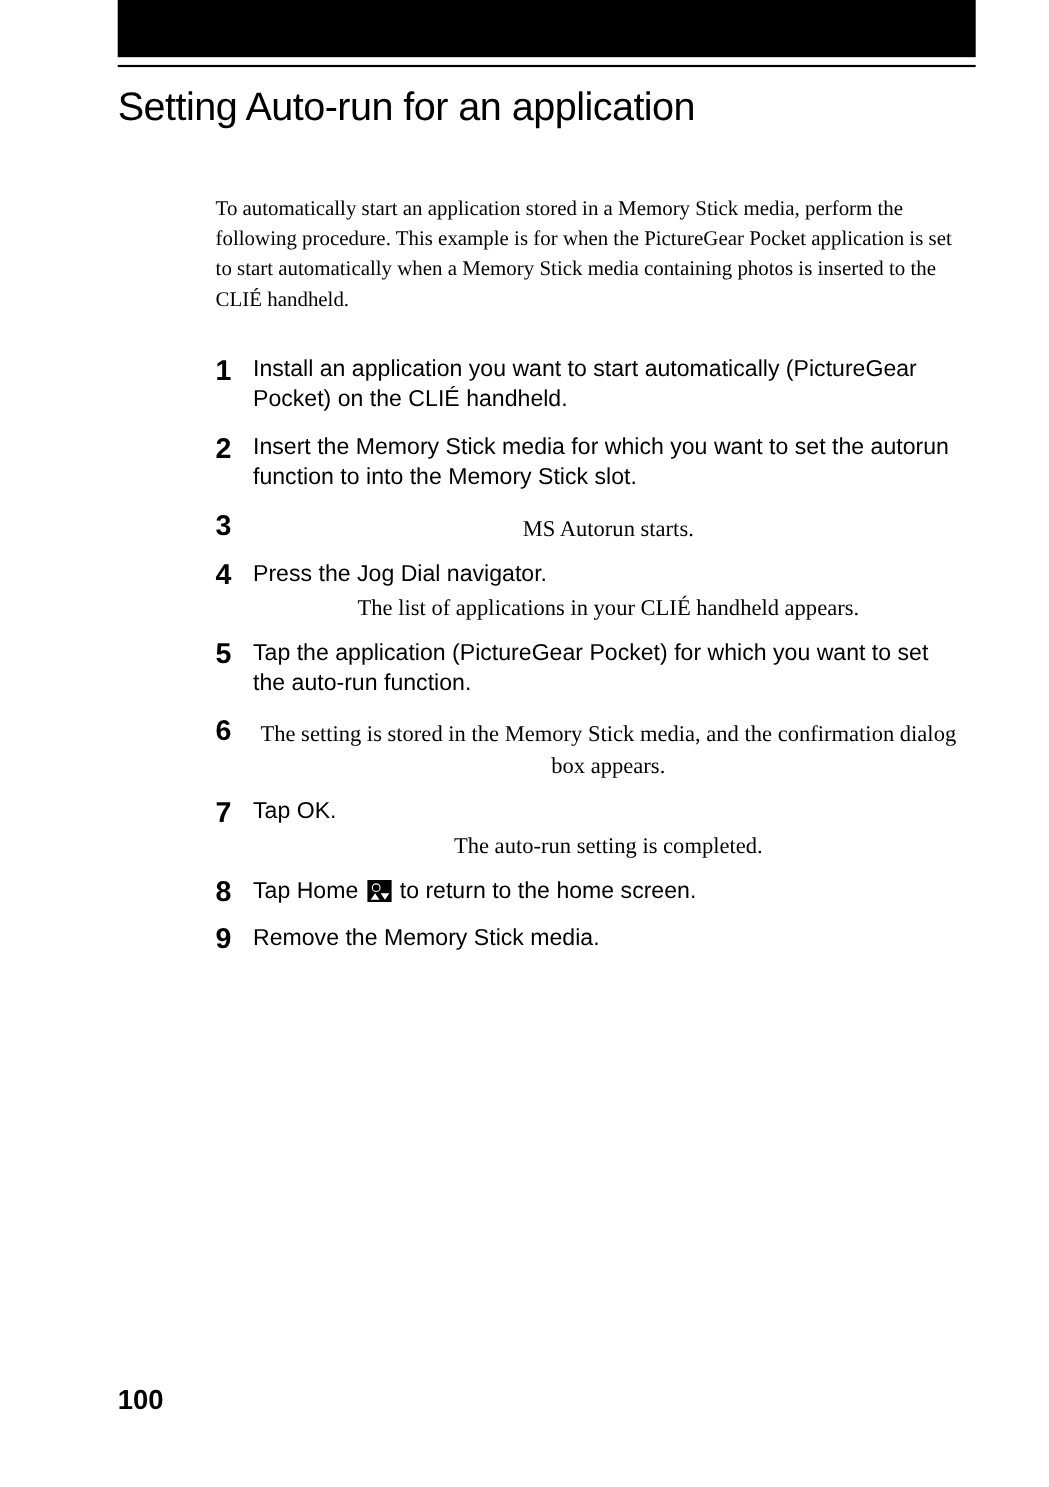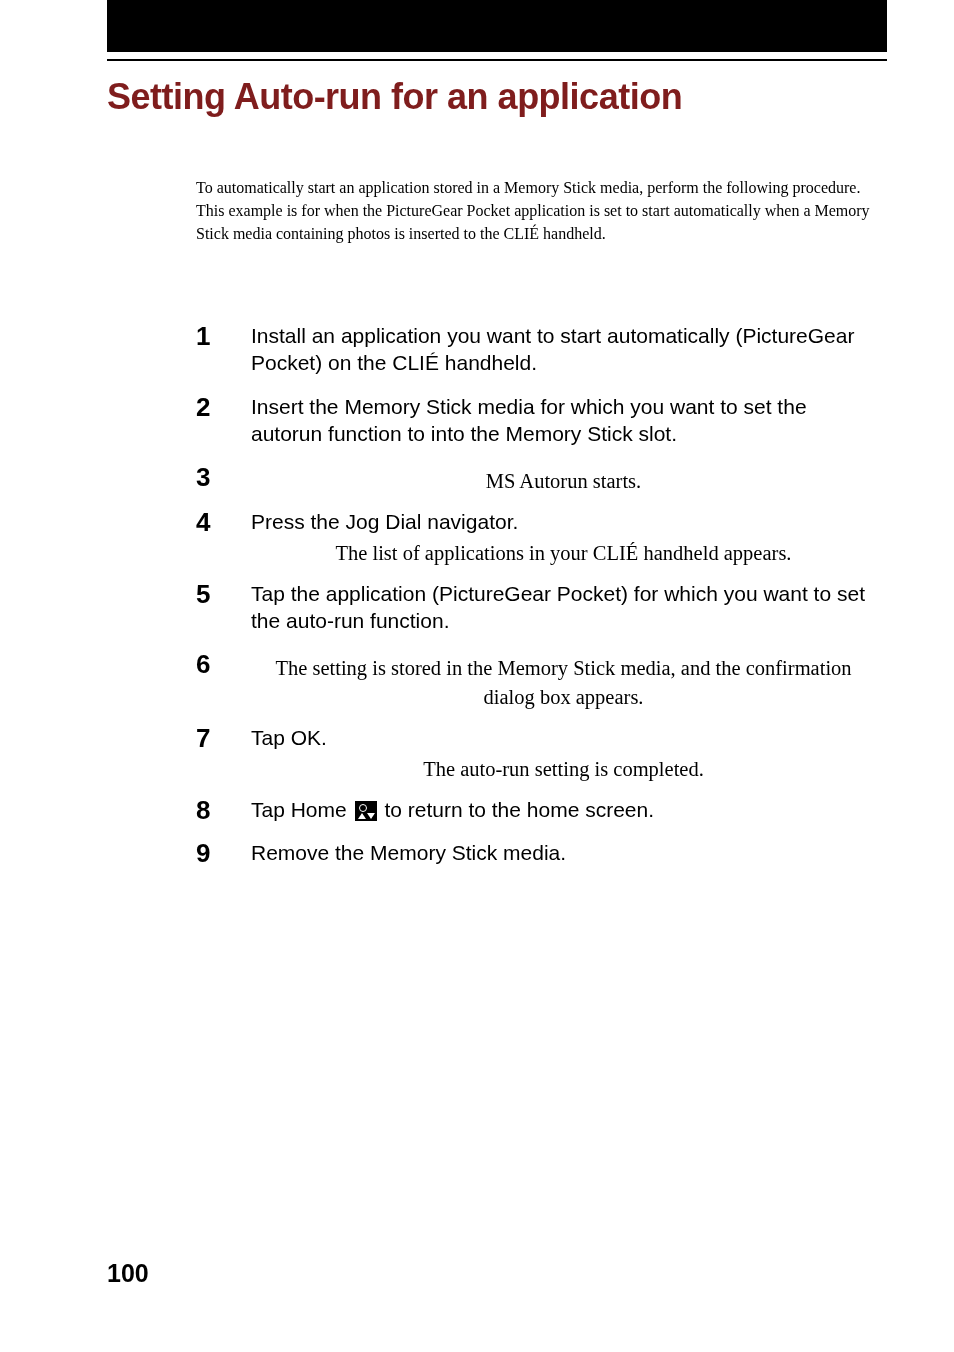--- a/index.html
+++ b/index.html
@@ -28,31 +28,31 @@
       left: 107px;
       width: 780px;
       height: 2px;
       background: #000000;
     }
     .page-title {
       position: absolute;
       top: 76px;
       left: 107px;
       font-family: Arial, Helvetica, sans-serif;
-      font-weight: bold;
+      font-weight: normal;
       font-size: 36px;
-      color: #7f1d1d;
+      color: #000000;
       letter-spacing: -0.5px;
     }
     .intro-text {
       position: absolute;
       top: 176px;
       left: 196px;
       width: 680px;
-      font-size: 16px;
+      font-size: 19px;
       line-height: 1.45;
       color: #000000;
     }
     .steps-container {
       position: absolute;
       top: 322px;
       left: 196px;
       width: 680px;
     }
     .step {
@@ -64,21 +64,20 @@
       font-family: Arial, Helvetica, sans-serif;
       font-weight: bold;
       font-size: 26px;
       color: #000000;
       width: 34px;
       flex-shrink: 0;
       line-height: 1.1;
     }
     .step-content {
       flex: 1;
-      margin-left: 21px;
     }
     .step-title {
       font-family: Arial, Helvetica, sans-serif;
       font-size: 21px;
       color: #000000;
       line-height: 1.3;
       margin-bottom: 4px;
     }
     .step-desc {
       font-size: 20.5px;

